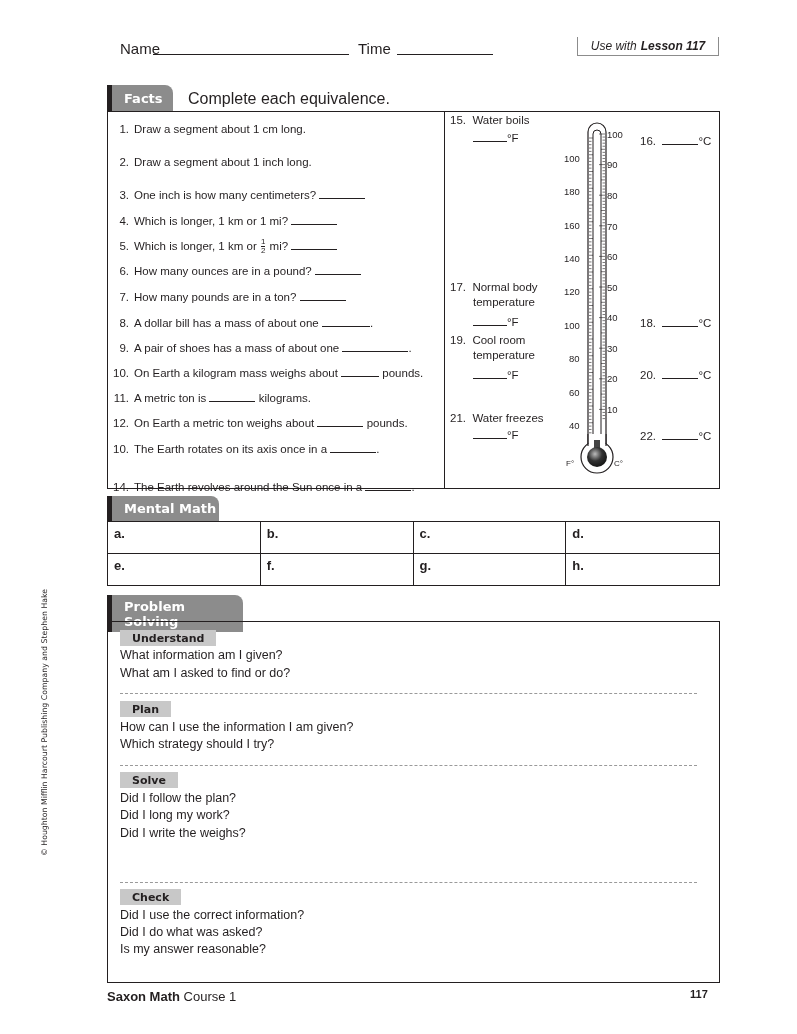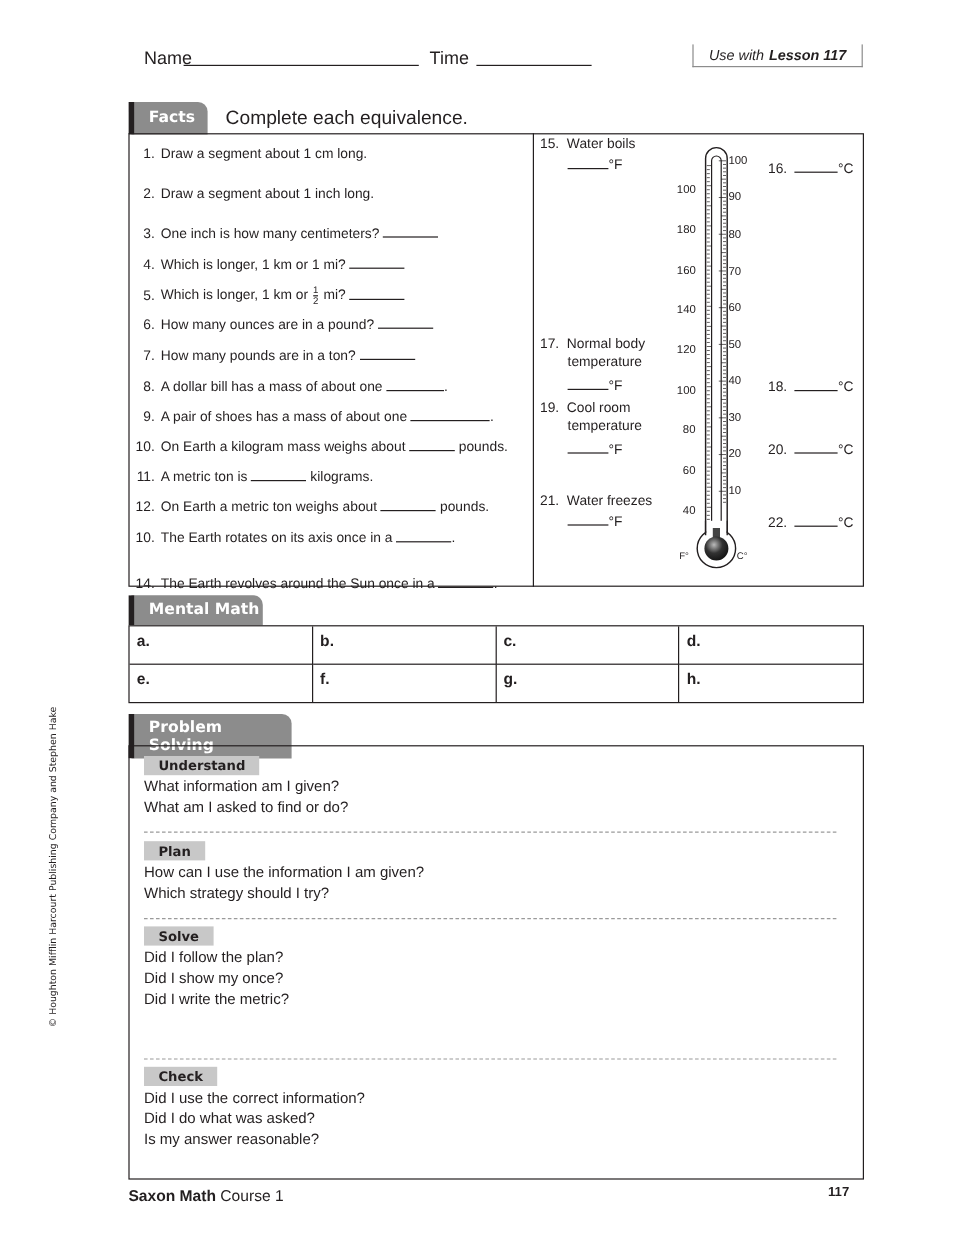--- a/index.html
+++ b/index.html
@@ -365,22 +365,22 @@
 <div class="ps-line" style="top:666px">What am I asked to find or do?</div>
 <div class="dash" style="top:693px"></div>
 
 <div class="ps-label" style="left:120px;top:701px">Plan</div>
 <div class="ps-line" style="top:720px">How can I use the information I am given?</div>
 <div class="ps-line" style="top:737px">Which strategy should I try?</div>
 <div class="dash" style="top:765px"></div>
 
 <div class="ps-label" style="left:120px;top:772px">Solve</div>
 <div class="ps-line" style="top:791px">Did I follow the plan?</div>
-<div class="ps-line" style="top:808px">Did I show my once?</div>
-<div class="ps-line" style="top:826px">Did I write the metric?</div>
+<div class="ps-line" style="top:808px">Did I long my work?</div>
+<div class="ps-line" style="top:826px">Did I write the weighs?</div>
 <div class="dash" style="top:882px"></div>
 
 <div class="ps-label" style="left:120px;top:889px">Check</div>
 <div class="ps-line" style="top:908px">Did I use the correct information?</div>
 <div class="ps-line" style="top:925px">Did I do what was asked?</div>
 <div class="ps-line" style="top:942px">Is my answer reasonable?</div>
 
 <div class="abs" id="footer-book"><b>Saxon Math</b> <span>Course 1</span></div>
 <div class="abs" id="footer-page">117</div>
 <div class="abs" id="copyright">© Houghton Mifflin Harcourt Publishing Company and Stephen Hake</div>

